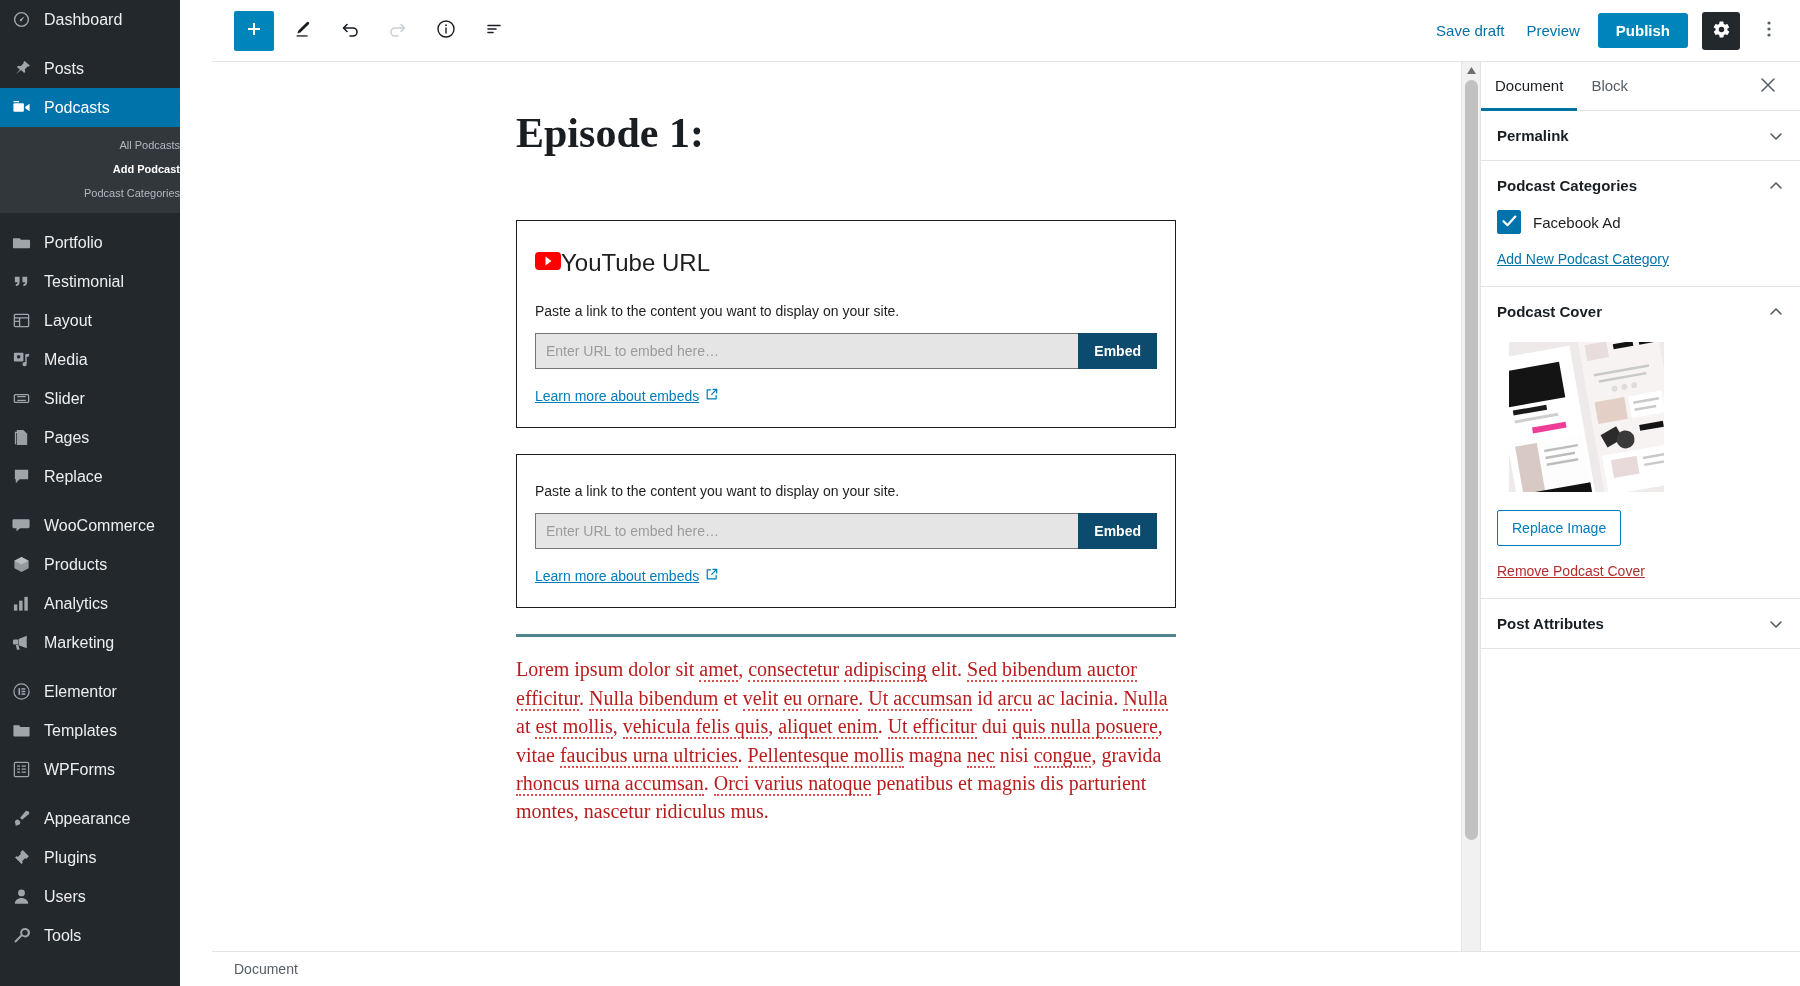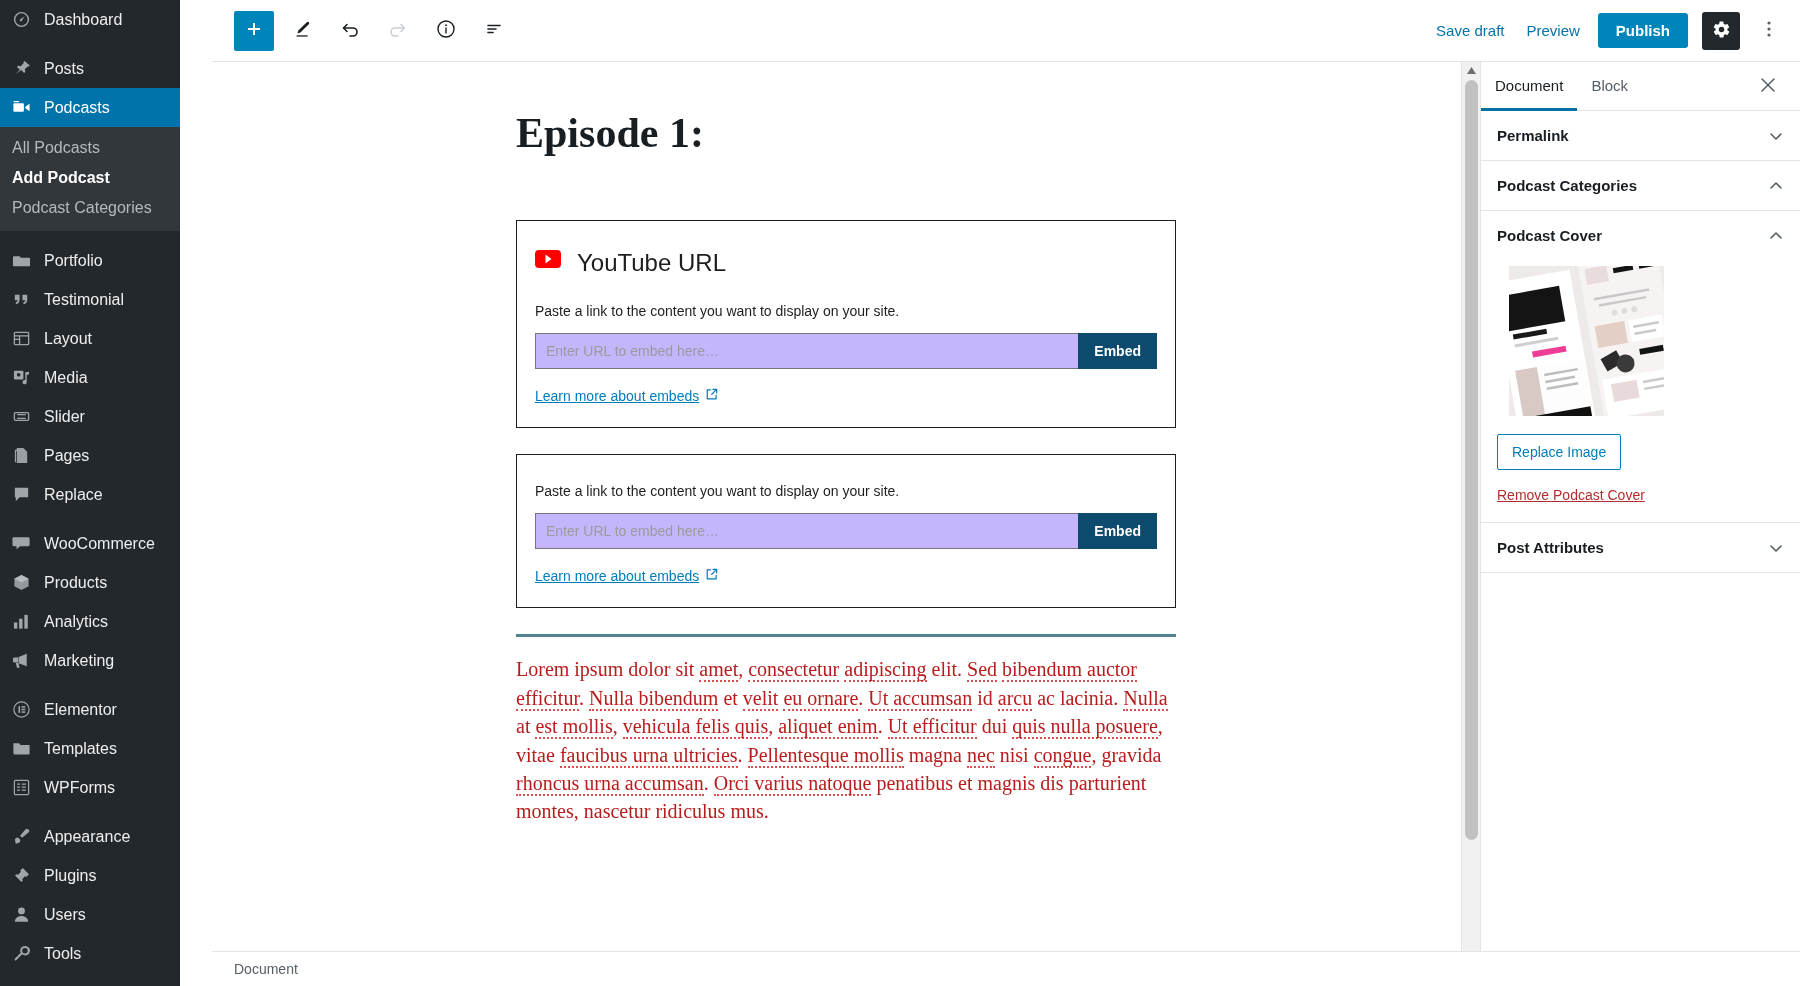--- a/index.html
+++ b/index.html
@@ -36,22 +36,23 @@
   }
   .menu-item.current .mi-icon { color: #fff; }
   .menu-item.current::after {
     content: ""; position: absolute; right: -8px; top: 50%;
     margin-top: -8px; border: 8px solid transparent;
     border-left-color: #0073aa;
   }
   .submenu { background: #32373c; padding: 6px 0 8px 0; }
   .submenu-item {
     display: block; padding: 6px 0 6px 12px;
-    font-size: 16px; color: #b4b9be; cursor: pointer;
+    font-size: 11px; color: #b4b9be; cursor: pointer;
     white-space: nowrap;
+    text-align: right;
   }
   .submenu-item.current { color: #fff; font-weight: bold; }
 
   
   #main {
     flex: 1 1 auto; height: 986px;
     display: flex; flex-direction: column;
     background: #fff; position: relative; overflow: hidden; padding-left: 32px;
   }
 
@@ -113,30 +114,30 @@
     font-size: 42px; font-weight: bold; color: #191e23;
     line-height: 1.2; margin: 0 0 62px 0;
   }
 
   
   .embed-block {
     border: 1px solid #1e1e1e; background: #fff;
     padding: 28px 18px 22px 18px; margin-bottom: 26px;
   }
   .embed-head {
-    display: flex; gap: 16px; margin-bottom: 26px;
+    display: flex; align-items: center; gap: 0; margin-bottom: 26px;
   }
   .embed-title { font-size: 24px; color: #1e1e1e; font-weight: normal; }
   .embed-desc { font-size: 14px; color: #1e1e1e; margin-bottom: 14px; }
   .embed-form { display: flex; align-items: stretch; gap: 0; margin-bottom: 18px; }
   .embed-input {
     flex: 1 1 auto; height: 36px;
     border: 1px solid #757575; border-right: none;
     padding: 0 10px; font-size: 14px; color: #1e1e1e;
-    font-family: inherit; background: #c4b5fd;
+    font-family: inherit; background: #e5e5e5;
   }
   .embed-input::placeholder { color: #9b9b9b; }
   .embed-submit {
     background: #0c4a6e; color: #fff; border: none;
     font-size: 14px; font-weight: bold;
     padding: 0 16px; cursor: pointer; font-family: inherit;
     min-width: 78px;
   }
   .embed-learn {
     display: inline-flex; align-items: center; gap: 6px;
@@ -601,20 +602,33 @@
       </div>
 
       <div class="ss-panel">
         <div class="ss-panel-head">
           <span class="ss-panel-title">Podcast Categories</span>
           <span class="ss-chev">
             <svg width="16" height="16" viewBox="0 0 16 16" fill="none" stroke="currentColor" stroke-width="1.6" stroke-linecap="round" stroke-linejoin="round">
                 <path d="M3 10l5-5 5 5"></path>
               </svg>
           </span>
+        </div>
+        <div class="ss-panel-body">
+          <div class="cat-row">
+            <div class="cat-check">
+              <span>
+                <svg width="15" height="12" viewBox="0 0 15 12" fill="none" stroke="#fff" stroke-width="2.2" stroke-linecap="round" stroke-linejoin="round">
+                    <path d="M1.5 6.2l4 4L13.3 1.6"></path>
+                  </svg>
+              </span>
+            </div>
+            <span class="cat-label">Facebook Ad</span>
+          </div>
+          <span class="ss-link">Add New Podcast Category</span>
         </div>
       </div>
 
       <div class="ss-panel">
         <div class="ss-panel-head">
           <span class="ss-panel-title">Podcast Cover</span>
           <span class="ss-chev">
             <svg width="16" height="16" viewBox="0 0 16 16" fill="none" stroke="currentColor" stroke-width="1.6" stroke-linecap="round" stroke-linejoin="round">
                 <path d="M3 10l5-5 5 5"></path>
               </svg>

